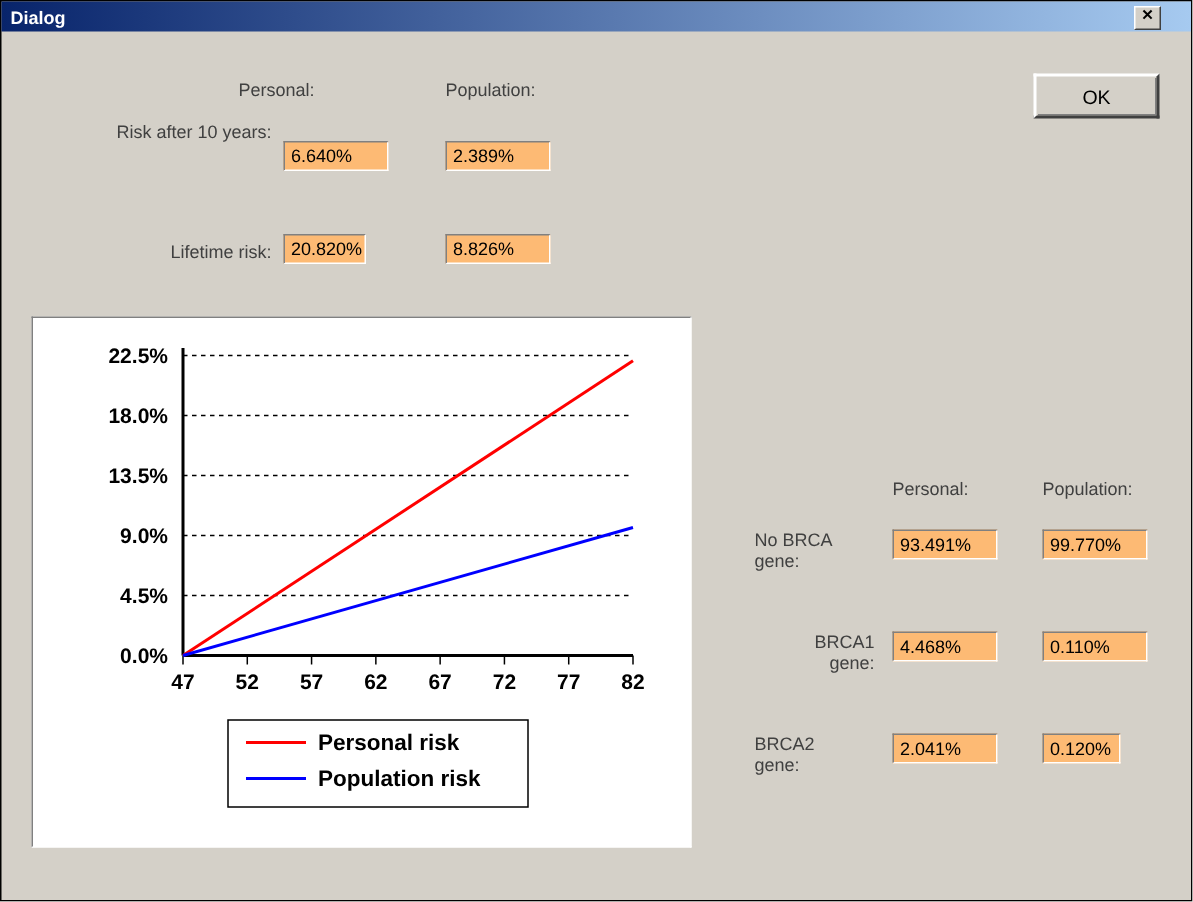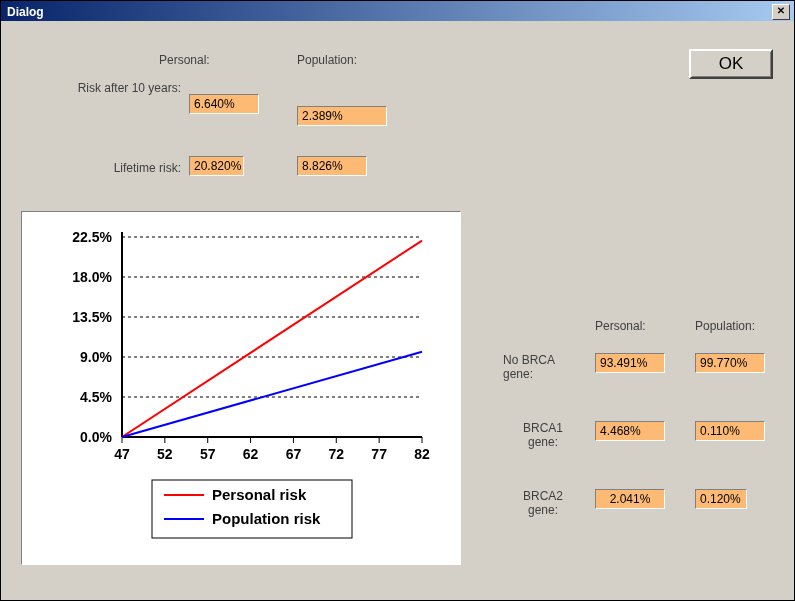--- a/index.html
+++ b/index.html
@@ -17,21 +17,21 @@
     height: 599px;
     border: 1px solid #000;
     background: #d4d0c8;
     position: relative;
   }
   .titlebar {
     height: 20px;
     background: linear-gradient(to right, #08246b, #a6caf0);
     color: #fff;
     font-weight: bold;
-    padding: 2px 4px 0 6px;
+    padding: 2px 20px 0 6px;
     display: flex;
     align-items: center;
     justify-content: space-between;
     box-sizing: border-box;
     user-select: none;
   }
   .titlebar-text { font-size: 12px; }
   .close-btn {
     width: 16px; height: 14px;
     background: #d4d0c8;
@@ -71,21 +71,21 @@
     overflow: hidden;
   }
   .btn {
     position: absolute;
     background: #d4d0c8;
     border: 2px outset #fff;
     height: 26px;
     text-align: center;
     cursor: default;
     box-sizing: border-box;
-    font-size: 17px;
+    font-size: 13px;
     display: flex;
     align-items: center;
     justify-content: center;
   }
   .btn.thick { border-width: 2px; border-style: solid; border-color: #fff #404040 #404040 #fff; box-shadow: inset 1px 1px 0 #d4d0c8, inset -1px -1px 0 #808080; }
   .chart-panel {
     position: absolute;
     left: 20px;
     top: 190px;
     width: 438px;
@@ -109,47 +109,47 @@
     <span class="titlebar-text">Dialog</span>
     <div class="close-btn">✕</div>
   </div>
   <div class="body">
 
     <div class="label" style="left:158px; top:32px; width:60px; text-align:left;">Personal:</div>
     <div class="label" style="left:296px; top:32px; width:70px; text-align:left;">Population:</div>
 
     <div class="label" style="left:20px; top:60px; width:160px;">Risk after 10 years:</div>
     <div class="sunken" style="left:188px; top:73px; width:70px;">6.640%</div>
-    <div class="sunken" style="left:296px; top:73px; width:90px;margin-top:12px;">2.389%</div>
+    <div class="sunken" style="left:296px; top:73px; width:70px;">2.389%</div>
 
     <div class="label" style="left:20px; top:140px; width:160px;">Lifetime risk:</div>
     <div class="sunken" style="left:188px; top:135px; width:55px;">20.820%</div>
     <div class="sunken" style="left:296px; top:135px; width:70px;">8.826%</div>
 
     <div class="btn thick" style="left:688px; top:28px; width:84px; height:30px;">OK</div>
 
     <div class="label" style="left:594px; top:298px; width:60px; text-align:left;">Personal:</div>
     <div class="label" style="left:694px; top:298px; width:70px; text-align:left;">Population:</div>
 
     <div class="label" style="left:502px; top:332px; width:80px; text-align:left;">
       <span>No BRCA<br>gene:</span>
     </div>
     <div class="sunken" style="left:594px; top:332px; width:70px;">93.491%</div>
     <div class="sunken" style="left:694px; top:332px; width:70px;">99.770%</div>
 
-    <div class="label" style="left:502px; top:400px; width:80px; text-align:center;">
+    <div class="label" style="left:502px; top:400px; width:80px; text-align:right;">
       <span>BRCA1<br>gene:</span>
     </div>
     <div class="sunken" style="left:594px; top:400px; width:70px;">4.468%</div>
     <div class="sunken" style="left:694px; top:400px; width:70px;">0.110%</div>
 
-    <div class="label" style="left:502px; top:468px; width:80px; text-align:center;">
+    <div class="label" style="left:502px; top:468px; width:80px; text-align:left;">
       <span>BRCA2<br>gene:</span>
     </div>
-    <div class="sunken" style="left:594px; top:468px; width:70px;text-align:center;">2.041%</div>
+    <div class="sunken" style="left:594px; top:468px; width:70px;">2.041%</div>
     <div class="sunken" style="left:694px; top:468px; width:52px;">0.120%</div>
 
     <div class="chart-panel">
       <svg class="chart-svg" id="chart-svg" viewBox="0 0 438 352">
           <line x1="100" x2="400" y1="225" y2="225" stroke="#000" stroke-width="1" stroke-dasharray=""></line>
           <text x="90" y="230" text-anchor="end" class="axis-text">0.0%</text>
           <line x1="100" x2="400" y1="185" y2="185" stroke="#000" stroke-width="1" stroke-dasharray="3 3"></line>
           <text x="90" y="190" text-anchor="end" class="axis-text">4.5%</text>
           <line x1="100" x2="400" y1="145" y2="145" stroke="#000" stroke-width="1" stroke-dasharray="3 3"></line>
           <text x="90" y="150" text-anchor="end" class="axis-text">9.0%</text>

